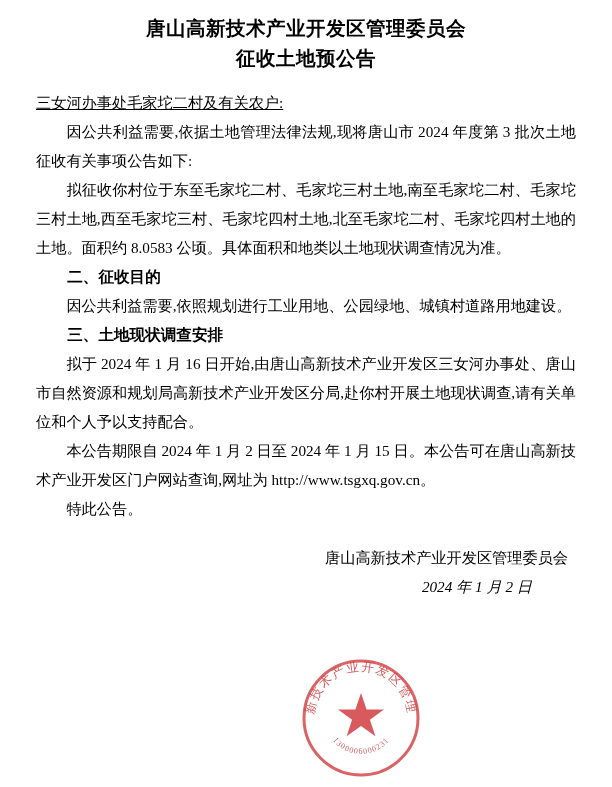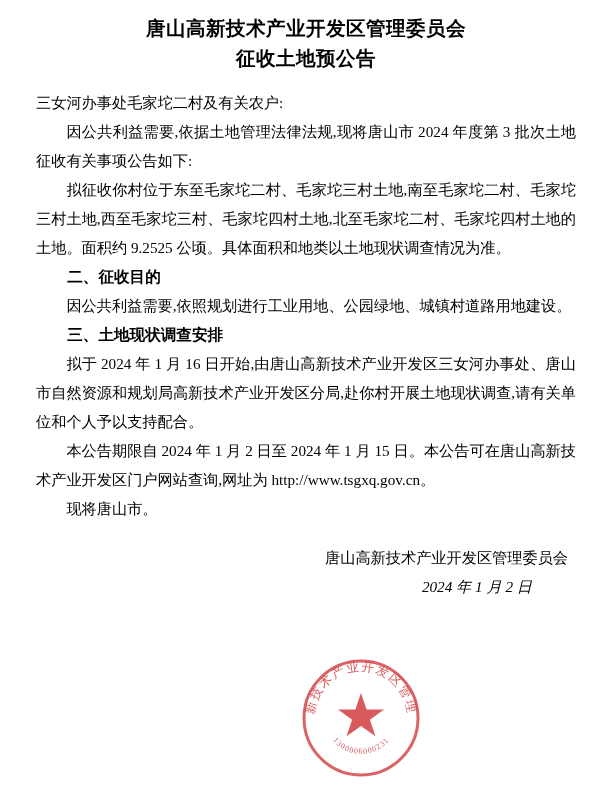--- a/index.html
+++ b/index.html
@@ -37,20 +37,21 @@
   .body-text {
     margin-top: 14px;
     font-size: 15.2px;
     line-height: 29px;
     text-align: justify;
     text-justify: inter-ideograph;
     color: #000;
   }
   .addressee {
     margin-bottom: 0;
+    text-decoration: underline;
   }
   p.para {
     margin: 0;
     text-indent: 2em;
   }
   p.para.noindent {
     text-indent: 0;
   }
   .section-head {
     margin: 0;
@@ -100,32 +101,32 @@
     <span>唐山高新技术产业开发区管理委员会</span>
     <span class="line2">征收土地预公告</span>
   </div>
 
   <div class="body-text">
 
     <p class="para noindent addressee">三女河办事处毛家坨二村及有关农户:</p>
 
     <p class="para">因公共利益需要,依据土地管理法律法规,现将唐山市 2024 年度第 3 批次土地征收有关事项公告如下:</p>
 
-    <p class="para">拟征收你村位于东至毛家坨二村、毛家坨三村土地,南至毛家坨二村、毛家坨三村土地,西至毛家坨三村、毛家坨四村土地,北至毛家坨二村、毛家坨四村土地的土地。面积约 9.2525 公顷。具体面积和地类以土地现状调查情况为准。</p>
+    <p class="para">拟征收你村位于东至毛家坨二村、毛家坨三村土地,南至毛家坨二村、毛家坨三村土地,西至毛家坨三村、毛家坨四村土地,北至毛家坨二村、毛家坨四村土地的土地。面积约 8.0583 公顷。具体面积和地类以土地现状调查情况为准。</p>
 
     <p class="section-head">二、征收目的</p>
     <p class="para">因公共利益需要,依照规划进行工业用地、公园绿地、城镇村道路用地建设。</p>
 
     <p class="section-head">三、土地现状调查安排</p>
     <p class="para">拟于 2024 年 1 月 16 日开始,由唐山高新技术产业开发区三女河办事处、唐山市自然资源和规划局高新技术产业开发区分局,赴你村开展土地现状调查,请有关单位和个人予以支持配合。</p>
 
 
     <p class="para url">本公告期限自 2024 年 1 月 2 日至 2024 年 1 月 15 日。本公告可在唐山高新技术产业开发区门户网站查询,网址为 http://www.tsgxq.gov.cn。</p>
 
-    <p class="para">现将唐山市。</p>
+    <p class="para">特此公告。</p>
   </div>
 
   <div class="signature">
     <div>唐山高新技术产业开发区管理委员会</div>
     <div class="sig-date">2024 年 1 月 2 日</div>
   </div>
 
   <div class="seal">
     <svg width="126" height="126" viewBox="0 0 126 126" xmlns="http://www.w3.org/2000/svg">
       <defs>

